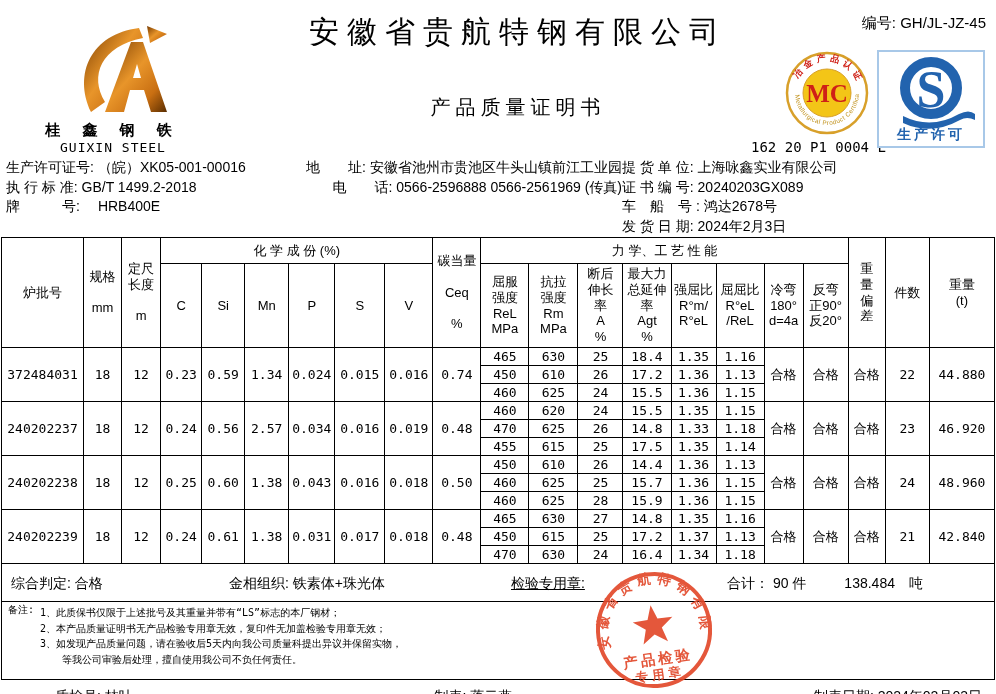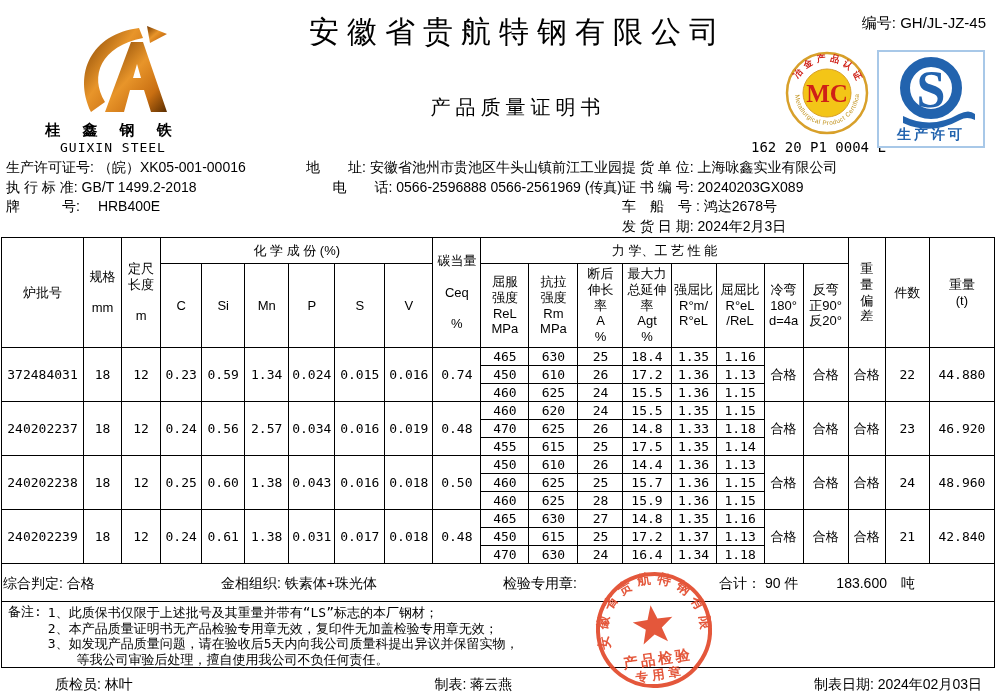--- a/index.html
+++ b/index.html
@@ -29,24 +29,24 @@
   .info-line .val { margin-left:4px; }
 
   
   table.cert { border-collapse:collapse; table-layout:fixed; width:994px; margin-left:1px; }
   table.cert th, table.cert td { border:1px solid #000; padding:0 1px; text-align:center; vertical-align:middle; overflow:hidden; }
   table.cert th { font-weight:normal; font-size:13px; line-height:1.22; white-space:pre-line; }
   thead tr.t1 { height:26px; } thead tr.t2 { height:84px; }
   tbody tr { height:18px; }
   tbody td { font-family:"DejaVu Sans Mono","Liberation Sans",monospace; font-size:13px; line-height:1; }
   tr.summary td { height:38px; font-family:"Liberation Sans",sans-serif; font-size:14px; text-align:left; }
-  .sum-flex { display:flex; align-items:flex-start; white-space:nowrap; }
-  .sum-flex .s1 { width:218px; } .sum-flex .s2 { width:282px; } .sum-flex .s3 { width:216px; }
+  .sum-flex { display:flex; align-items:flex-start; padding-left:8px; white-space:nowrap; }
+  .sum-flex .s1 { width:218px; } .sum-flex .s2 { width:282px; } .sum-flex .s3 { width:216px;text-decoration:underline; }
   .sum-flex .gap { display:inline-block; width:38px; }
-  tr.notes td { height:58px; font-size:13px; text-align:left; vertical-align:top; padding:3px 4px 0 6px; }
+  tr.notes td { height:58px; font-size:10px; text-align:left; vertical-align:top; padding:3px 4px 12px 6px; }
   .notes-flex { display:flex; }
   .notes-label { white-space:nowrap; margin-right:6px; }
   .note-line { line-height:15.5px; white-space:pre; }
 
   
   .footer { display:flex; justify-content:space-between; height:30px; line-height:32px;
             padding:0 14px 0 55px; font-size:14px; }
   .footer span { white-space:nowrap; }
 
   
@@ -375,21 +375,21 @@
       </tbody>
     <tbody>
       <tr class="summary">
         <td colspan="21" style="border-bottom:1px solid #000;">
           <div class="sum-flex">
             <span class="s1"><span>综合判定:</span> <span>合格</span></span>
             <span class="s2"><span>金相组织:</span> <span>铁素体+珠光体</span></span>
             <span class="s3">检验专用章:</span>
             <span><span>合计：</span> <span>90</span> <span>件</span></span>
             <span class="gap"></span>
-            <span><span>183.600</span>　<span>吨</span></span>
+            <span><span>138.484</span>　<span>吨</span></span>
           </div>
         </td>
       </tr>
       <tr class="notes">
         <td colspan="21">
           <div class="notes-flex">
             <span class="notes-label">备注:</span>
             <div>
               <div class="note-line">1、此质保书仅限于上述批号及其重量并带有“LS”标志的本厂钢材；</div>
               <div class="note-line">2、本产品质量证明书无产品检验专用章无效，复印件无加盖检验专用章无效；</div>

